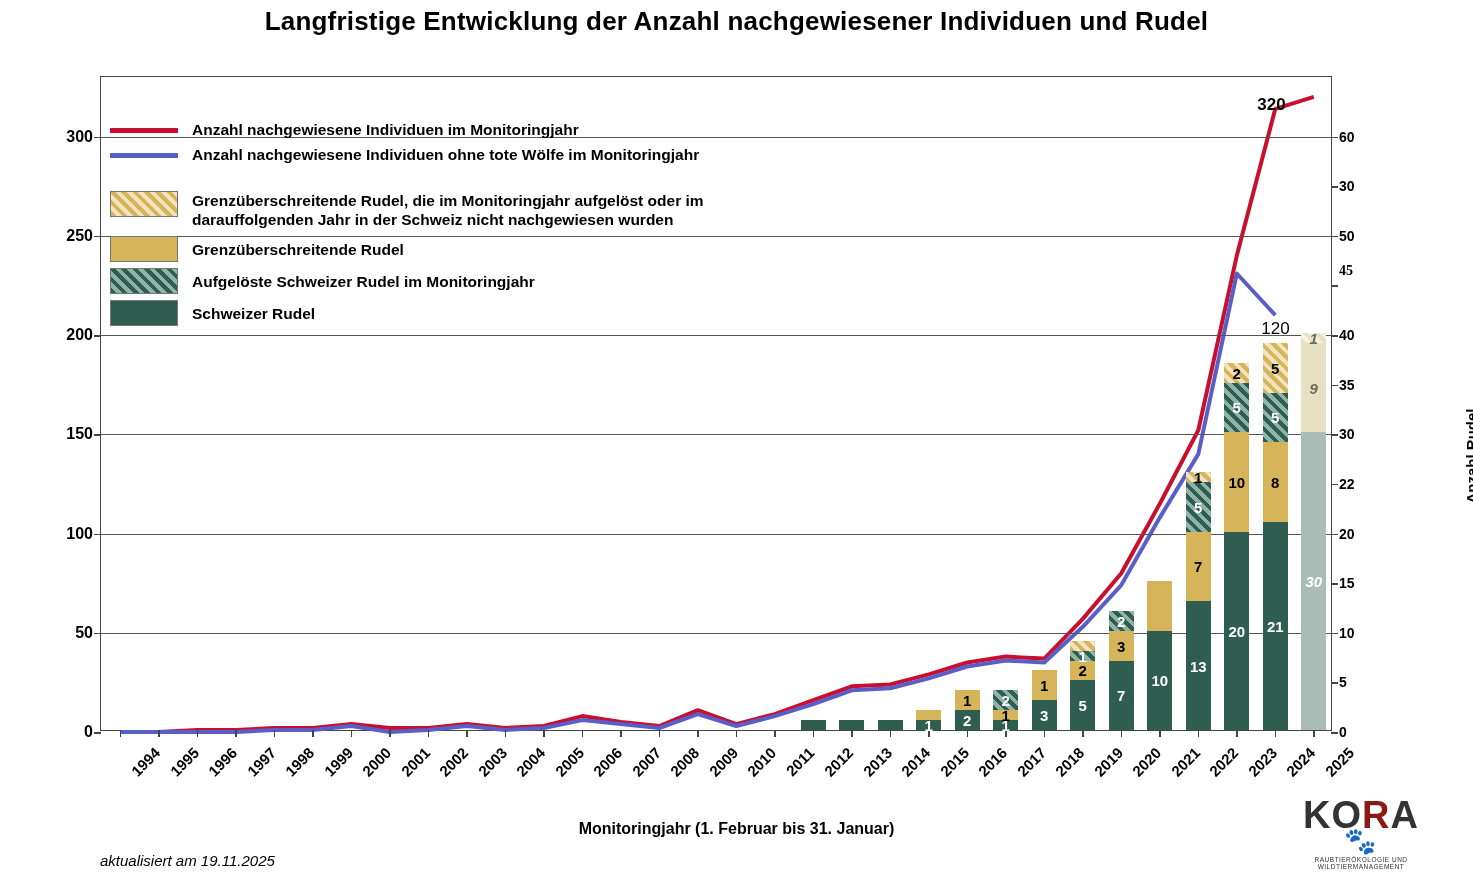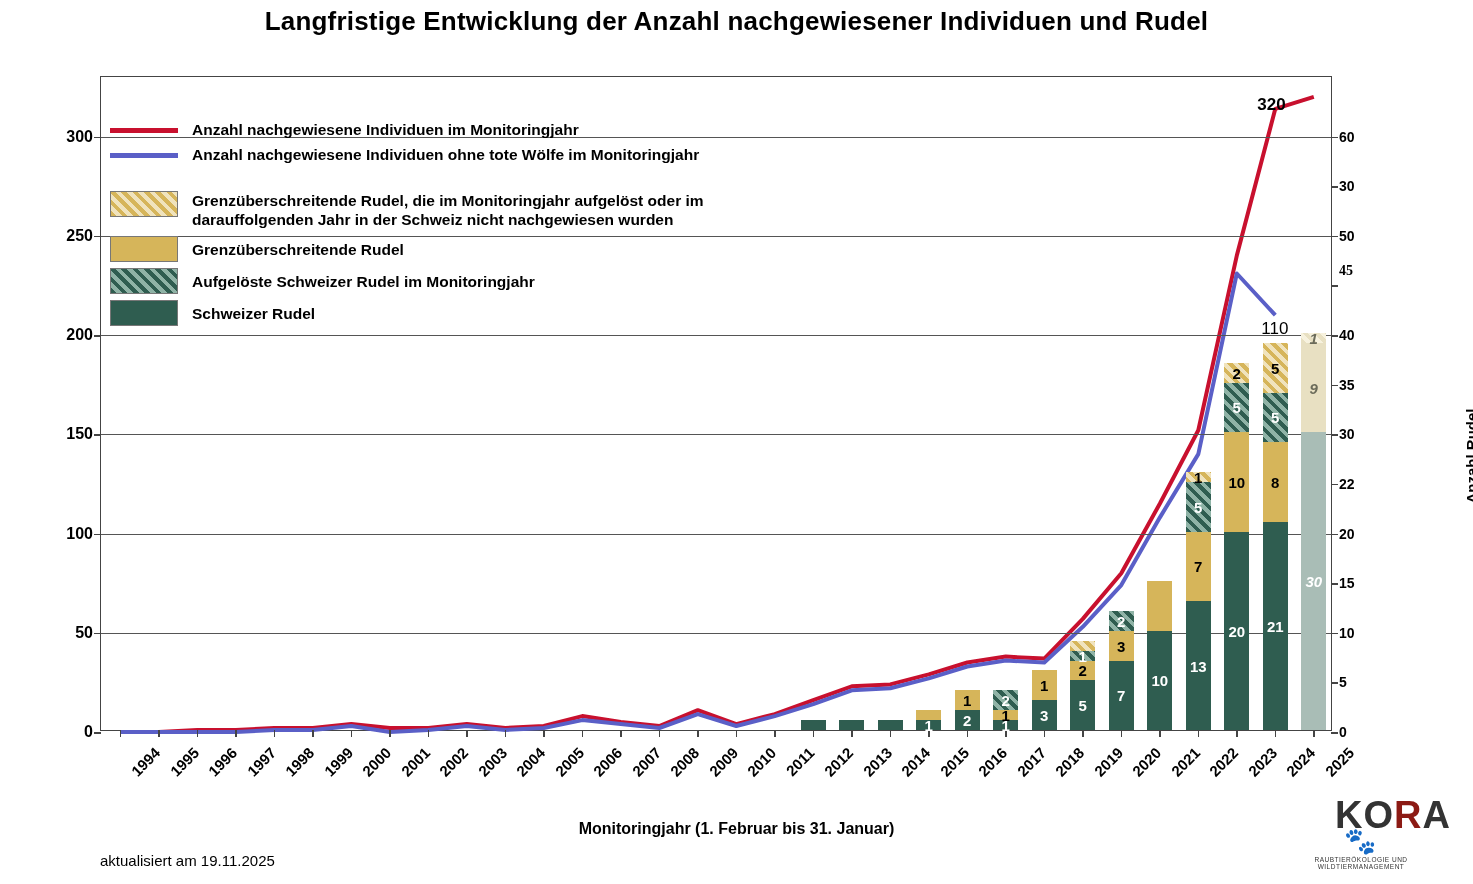--- a/index.html
+++ b/index.html
@@ -76,24 +76,24 @@
   }
   .s-prov-hatch span{color:#6b6b5a;font-style:italic;top:50%;transform:translateY(-50%);}
   
   .legend{position:absolute;left:110px;top:120px;width:720px;}
   .leg-row{display:flex;align-items:flex-start;margin-bottom:6px;}
   .leg-line{width:68px;height:5px;margin-top:8px;margin-right:14px;flex:none;}
   .leg-swatch{width:68px;height:26px;margin-right:14px;flex:none;border:1px solid #777;box-sizing:border-box;}
   .leg-text{font-size:15.5px;font-weight:bold;line-height:1.25;}
   .pt-lab{position:absolute;font-size:17px;font-weight:normal;}
   .note{
-    position:absolute;left:100px;top:852px;font-size:15px;
+    position:absolute;left:100px;top:852px;font-size:15px;font-style:italic;
   }
   .kora{position:absolute;right:22px;bottom:14px;width:180px;text-align:center;}
-  .kora .word{font-size:38px;font-weight:bold;letter-spacing:1px;color:#333;line-height:1;text-align:right;}
+  .kora .word{font-size:38px;font-weight:bold;letter-spacing:1px;color:#333;line-height:1;}
   .kora .sub{font-size:6.5px;letter-spacing:0.5px;color:#333;margin-top:2px;}
   .kora .animals{font-size:26px;color:#555;line-height:1;margin-top:-6px;}
   svg.lines{position:absolute;left:0;top:0;overflow:visible;}
 </style>
 </head>
 <body>
 
 <div id="chart-root">
 
   <div class="title">Langfristige Entwicklung der Anzahl nachgewiesener Individuen und Rudel</div>
@@ -335,21 +335,21 @@
           <span>30</span>
         </div>
         <div class="seg s-prov-gr" style="height: 89.3182px; bottom: 297.727px;">
           <span>9</span>
         </div>
         <div class="seg s-prov-hatch" style="height: 9.92424px; bottom: 387.045px;">
           <span>1</span>
         </div>
       </div>
       <div class="pt-lab" style="left: 1156.25px; top: 18px; font-weight: bold;">320</div>
-      <div class="pt-lab" style="left: 1160.25px; top: 242.182px;">110</div>
+      <div class="pt-lab" style="left: 1160.25px; top: 242.182px;">120</div>
     </div>
 
   <div class="legend">
     <div class="leg-row">
       <div class="leg-line" style="background:#c8102e"></div>
       <div class="leg-text">Anzahl nachgewiesene Individuen im Monitoringjahr</div>
     </div>
     <div class="leg-row" style="margin-bottom:26px">
       <div class="leg-line" style="background:#5a5fc7"></div>
       <div class="leg-text">Anzahl nachgewiesene Individuen ohne tote Wölfe im Monitoringjahr</div>

